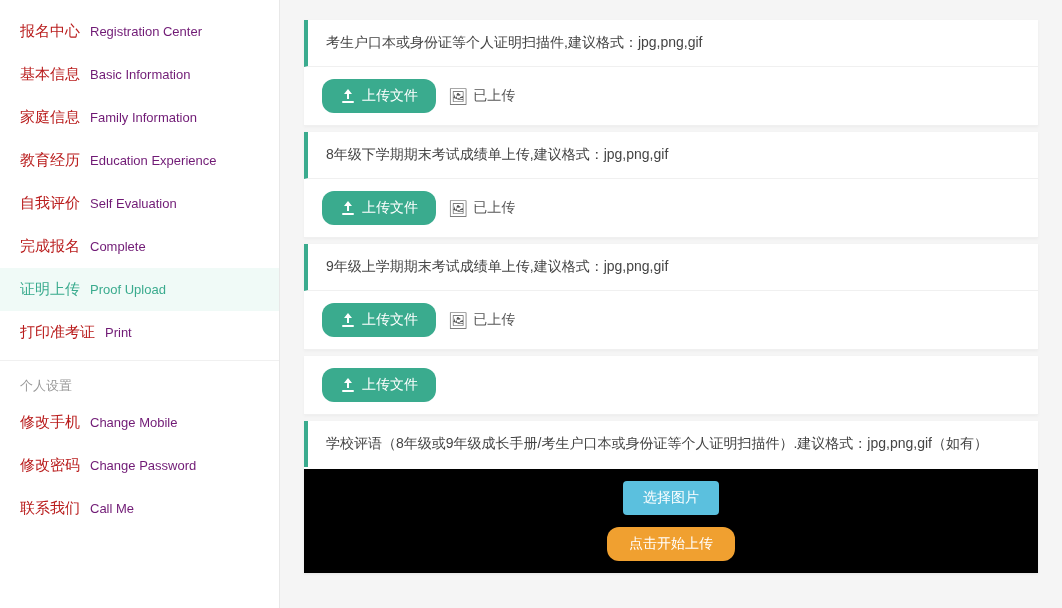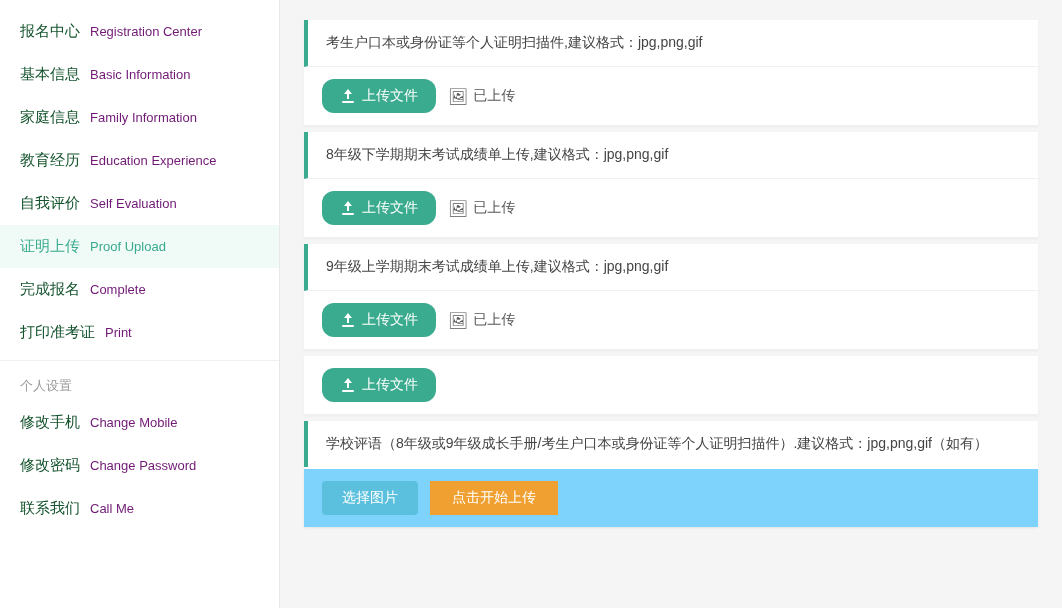--- a/index.html
+++ b/index.html
@@ -24,21 +24,21 @@
       align-items: center;
       padding: 12px 20px;
       cursor: pointer;
       transition: background 0.2s;
     }
     .sidebar-item.active {
       background: #f0faf7;
     }
     .sidebar-item .zh {
       font-size: 15px;
-      color: #14532d;
+      color: #b91c1c;
       margin-right: 10px;
       min-width: 56px;
     }
     .sidebar-item.active .zh {
       color: #3aab8e;
     }
     .sidebar-item .en {
       font-size: 13px;
       color: #701a75;
     }
@@ -106,44 +106,45 @@
     }
 
     .upload-group {
       margin-bottom: 6px;
       background: #fff;
       box-shadow: 0 1px 3px rgba(0,0,0,0.04);
     }
 
     
     .bottom-actions {
-      background: #7dd3fc;
+      background: #000000;
       padding: 12px 18px;
       display: flex;
       align-items: center;
       gap: 12px;
       margin-top: 2px;
       box-shadow: 0 1px 3px rgba(0,0,0,0.04);
+      flex-direction: column;
     }
 
     .btn-select-image {
       background: #5bc0de;
       color: #fff;
       border: none;
       border-radius: 4px;
       padding: 8px 20px;
       font-size: 14px;
       cursor: pointer;
     }
 
     .btn-start-upload {
       background: #f0a030;
       color: #fff;
       border: none;
-      border-radius: 0;
+      border-radius: 12px;
       padding: 8px 22px;
       font-size: 14px;
       cursor: pointer;
     }
 
     .upload-icon-svg {
       display: inline-block;
       width: 16px;
       height: 16px;
       vertical-align: middle;
@@ -170,27 +171,27 @@
     <span class="en">Family Information</span>
   </div>
   <div class="sidebar-item">
     <span class="zh">教育经历</span>
     <span class="en">Education Experience</span>
   </div>
   <div class="sidebar-item">
     <span class="zh">自我评价</span>
     <span class="en">Self Evaluation</span>
   </div>
+  <div class="sidebar-item">
+    <span class="zh">完成报名</span>
+    <span class="en">Complete</span>
+  </div>
   <div class="sidebar-item active">
     <span class="zh">证明上传</span>
     <span class="en">Proof Upload</span>
-  </div>
-  <div class="sidebar-item">
-    <span class="zh">完成报名</span>
-    <span class="en">Complete</span>
   </div>
   <div class="sidebar-item">
     <span class="zh">打印准考证</span>
     <span class="en">Print</span>
   </div>
 
   <div class="sidebar-divider"></div>
 
   <div class="sidebar-section-title">个人设置</div>
 

